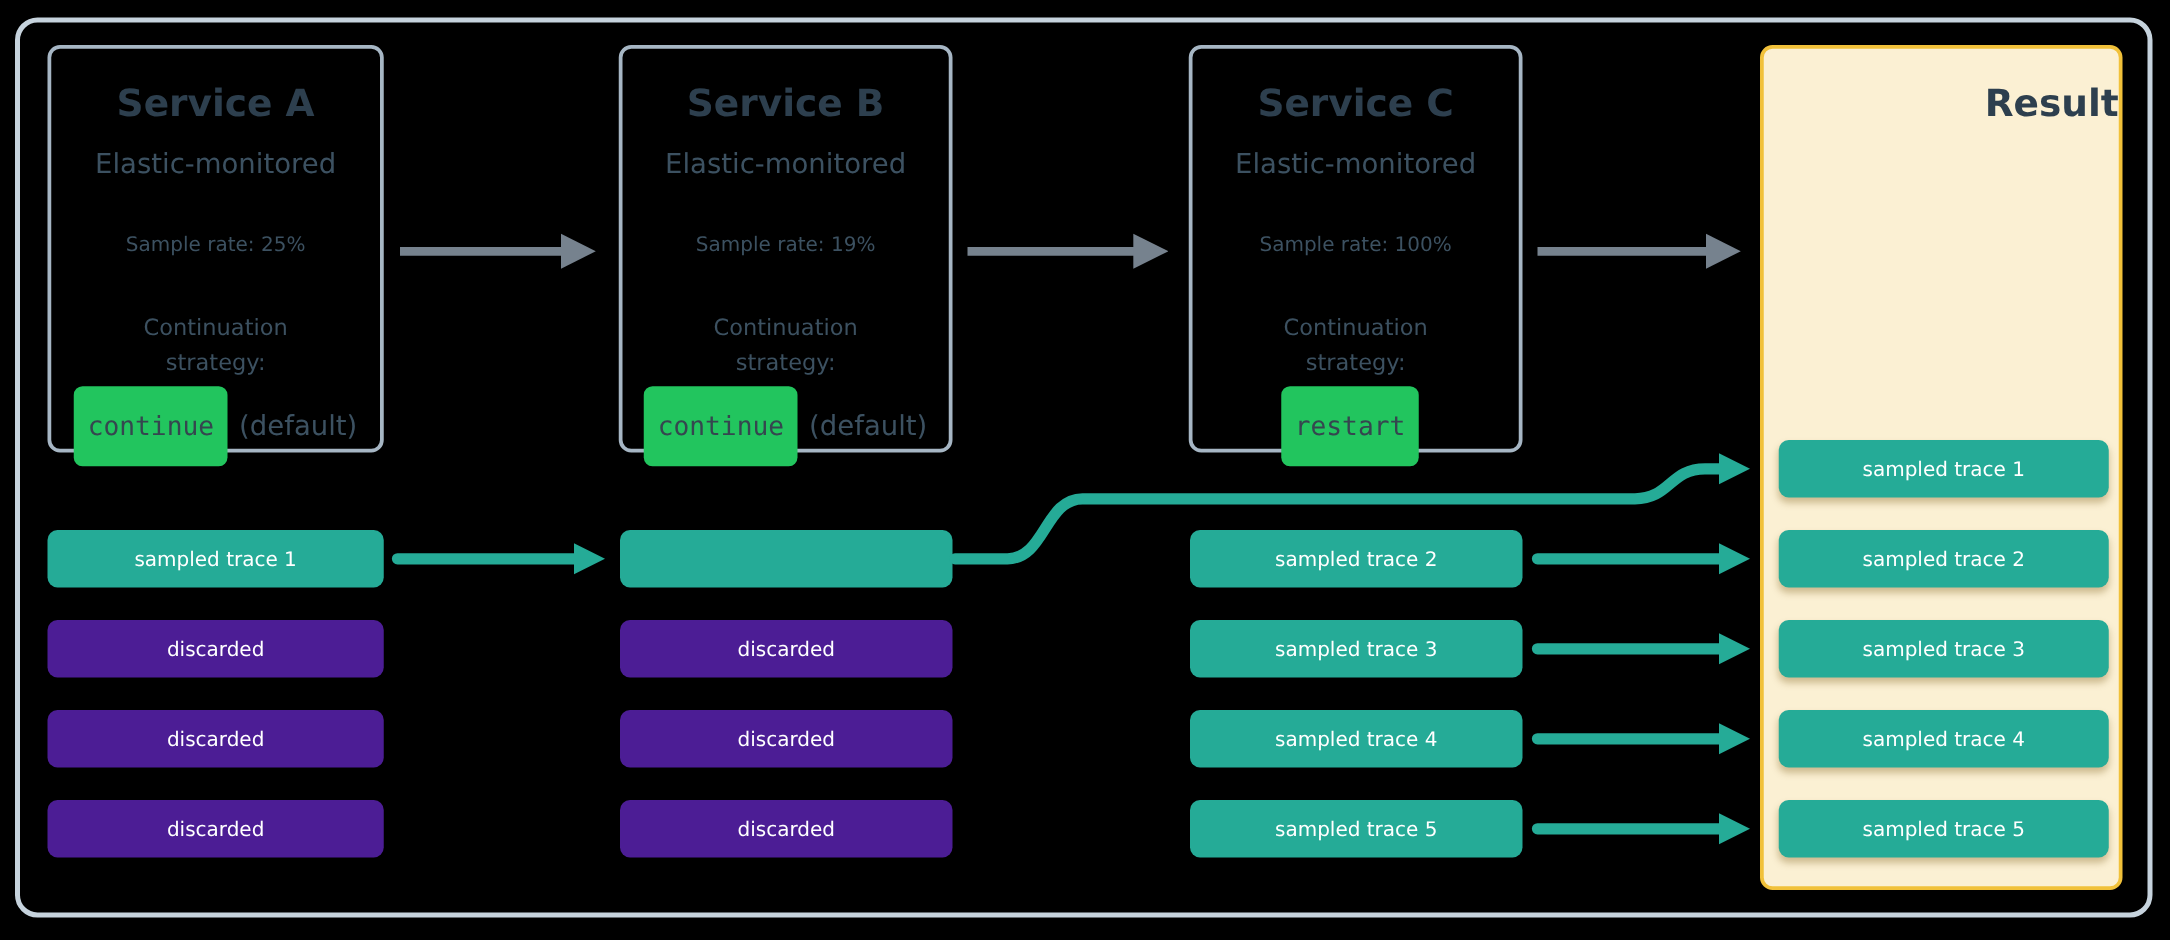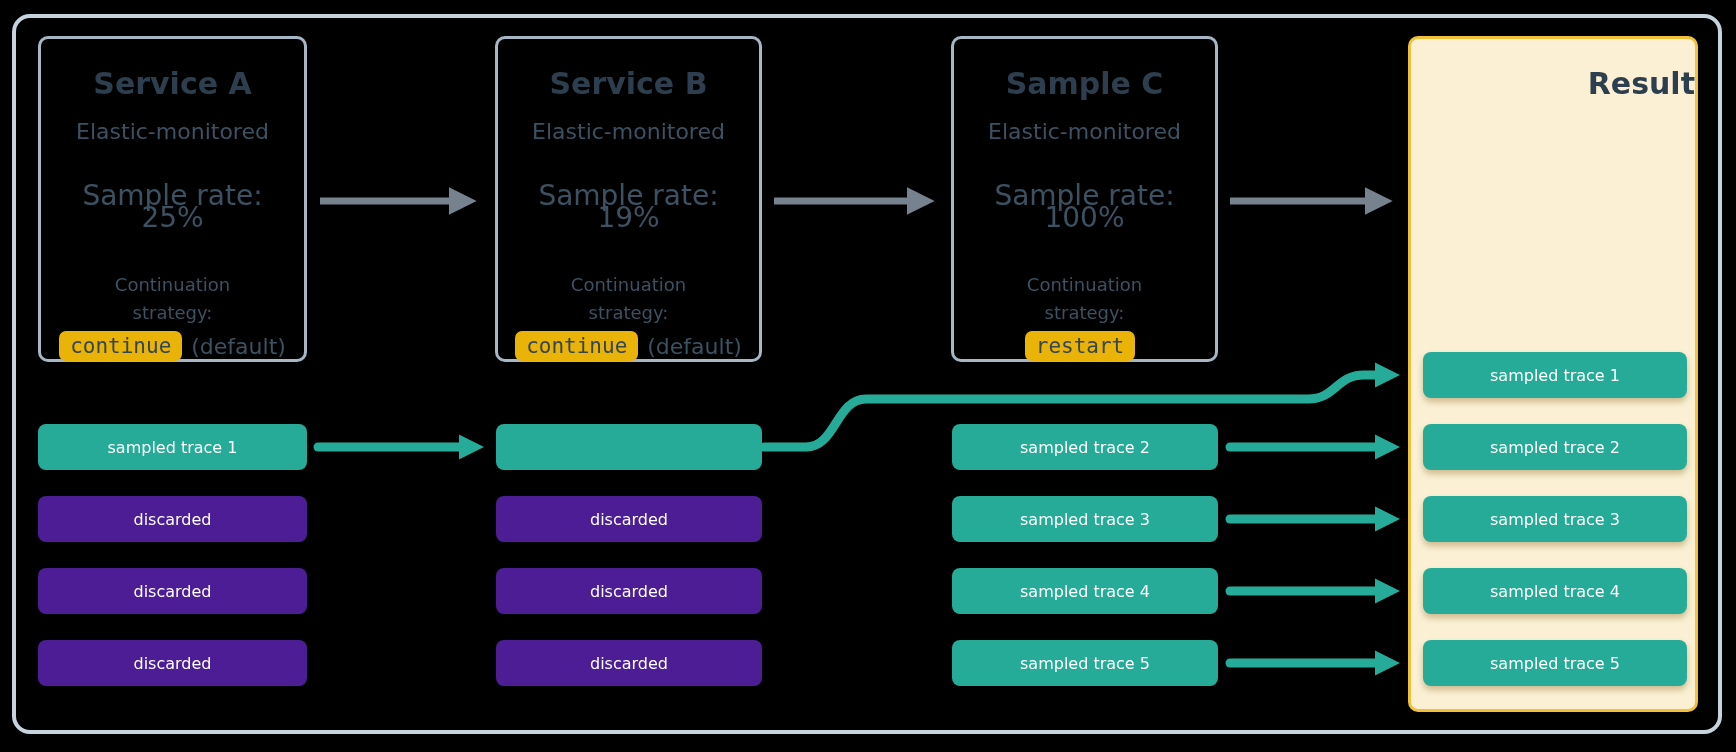--- a/index.html
+++ b/index.html
@@ -18,25 +18,25 @@
     display:flex;flex-direction:column;align-items:center;text-align:center;
     color:#3c5161;
   }
   .svc-a{left:38px;width:269px;}
   .svc-b{left:495px;width:267px;}
   .svc-c{left:951px;width:267px;}
   .service-box h2{
     margin:30px 0 0;font-size:30px;line-height:30px;font-weight:bold;color:#2d3f4e;
   }
   .service-sub{margin:22px 0 0;font-size:22px;line-height:22px;}
-  .service-rate{margin:42px 16px 0;font-size:28px;line-height:22px;}
+  .service-rate{margin:42px 16px 0;font-size:16px;line-height:22px;}
   .service-cont{margin:42px 0 0;font-size:18px;line-height:28px;max-width:170px;}
   .chiprow{margin:4px 0 0;display:flex;align-items:center;gap:9px;font-size:22px;}
   .code-chip{
-    background:#eab308;color:#35464f;border-radius:7px;padding:3px 11px;
+    background:#22c55e;color:#35464f;border-radius:7px;padding:20px 11px;
     font-family:"DejaVu Sans Mono","Liberation Mono",monospace;font-size:21px;
   }
   
   .result-box{
     position:absolute;left:1408px;top:36px;width:290px;height:676px;box-sizing:border-box;
     background:#fbf0d3;border:3px solid #f1c13a;border-radius:10px;
   }
   .result-box h2{
     margin:30px 0 0;font-size:30px;line-height:30px;font-weight:bold;
     color:#2d3f4e;text-align:right;
@@ -84,21 +84,21 @@
     <p class="service-sub">Elastic-monitored</p>
     <p class="service-rate">Sample rate: 19%</p>
     <p class="service-cont">Continuation strategy:</p>
     <div class="chiprow">
       <span class="code-chip">continue</span>
       <span>(default)</span>
     </div>
   </section>
 
   <section class="service-box svc-c">
-    <h2>Sample C</h2>
+    <h2>Service C</h2>
     <p class="service-sub">Elastic-monitored</p>
     <p class="service-rate">Sample rate: 100%</p>
     <p class="service-cont">Continuation strategy:</p>
     <div class="chiprow">
       <span class="code-chip">restart</span>
       <span></span>
     </div>
   </section>
 
   <section class="result-box">

